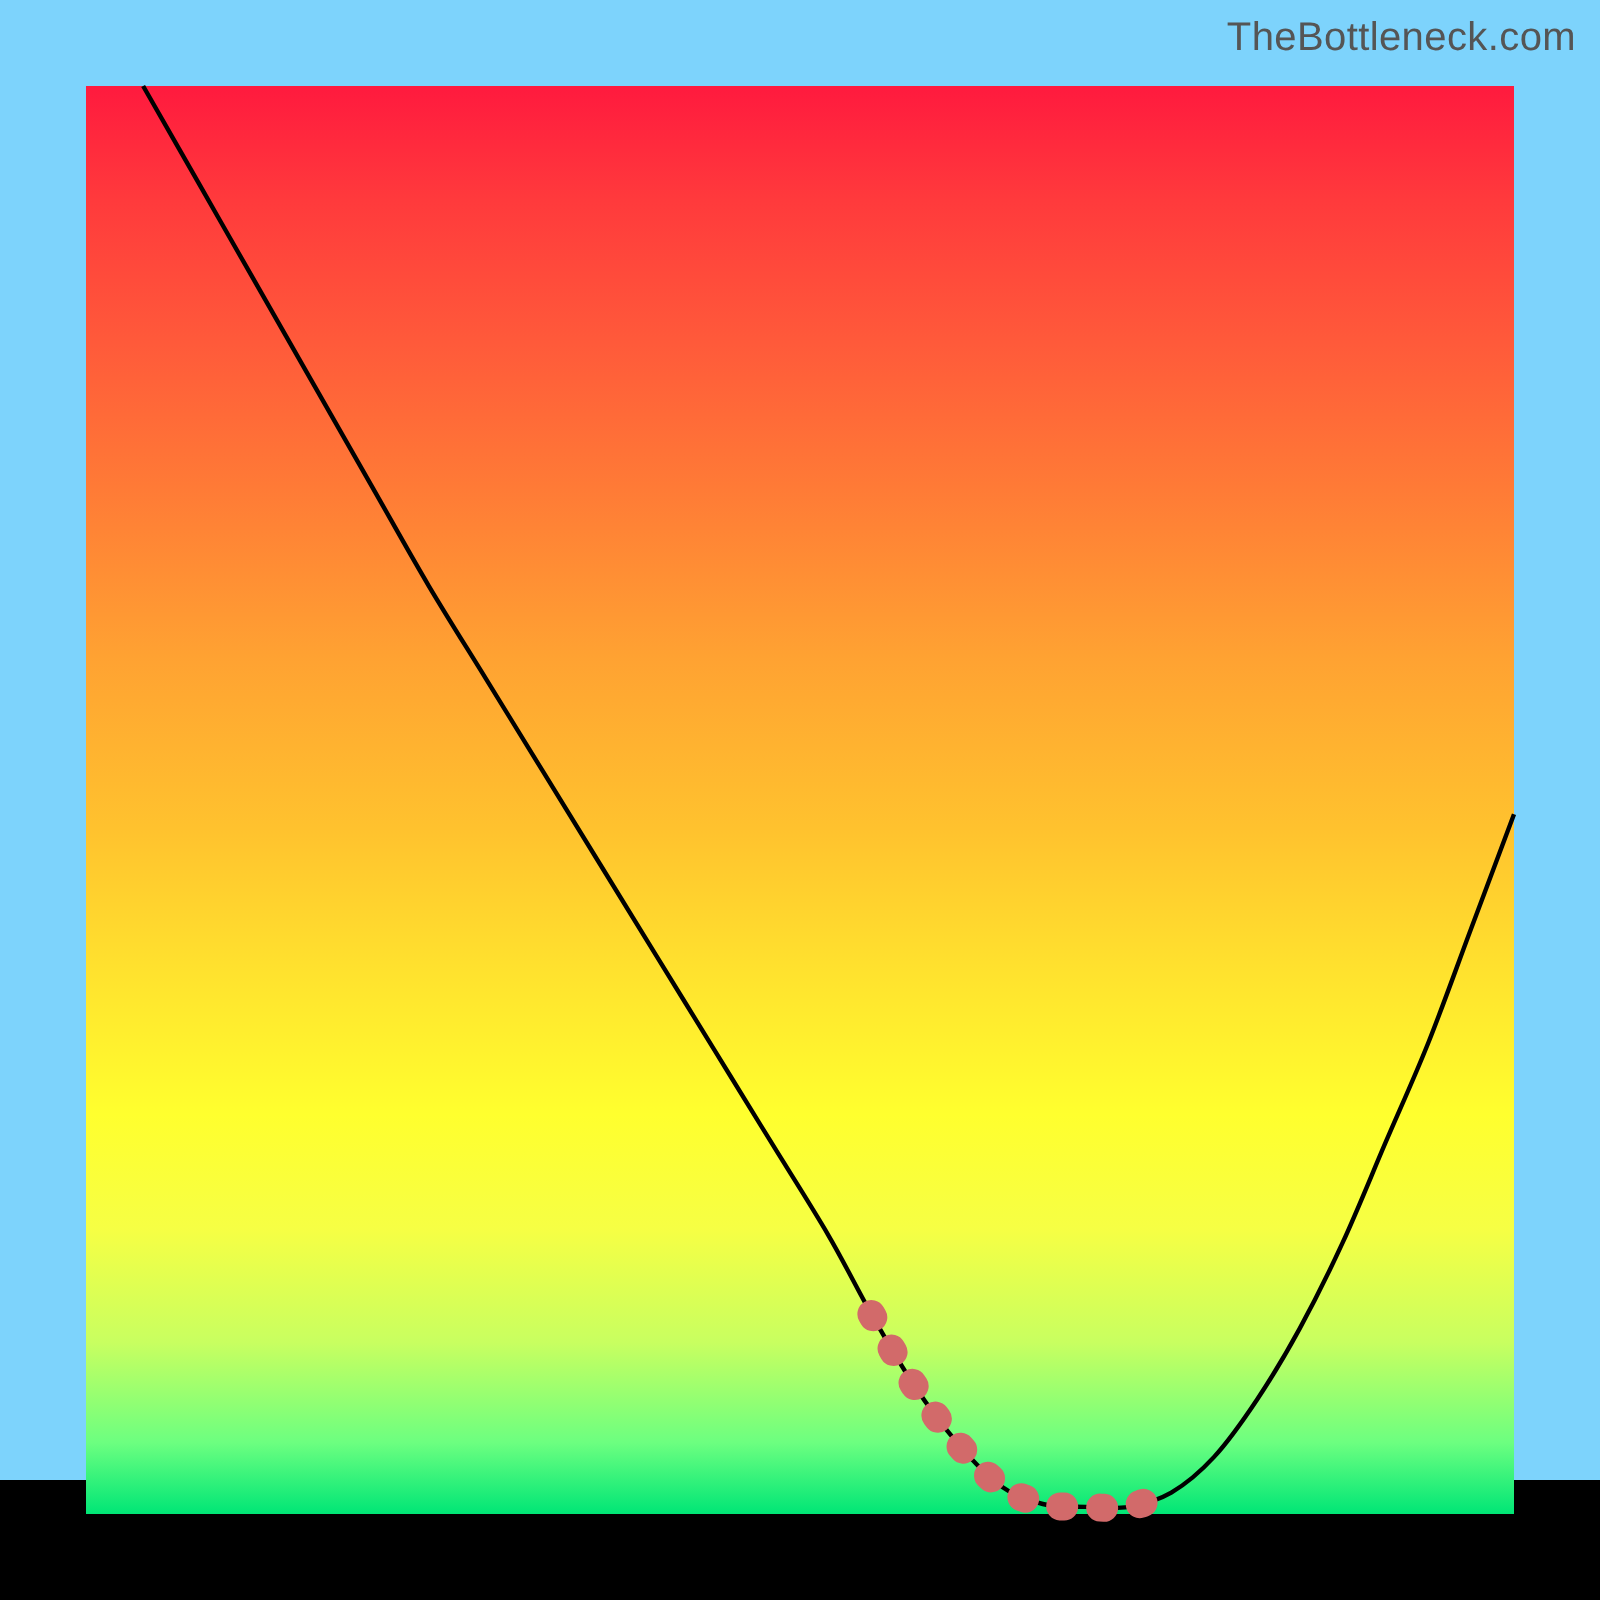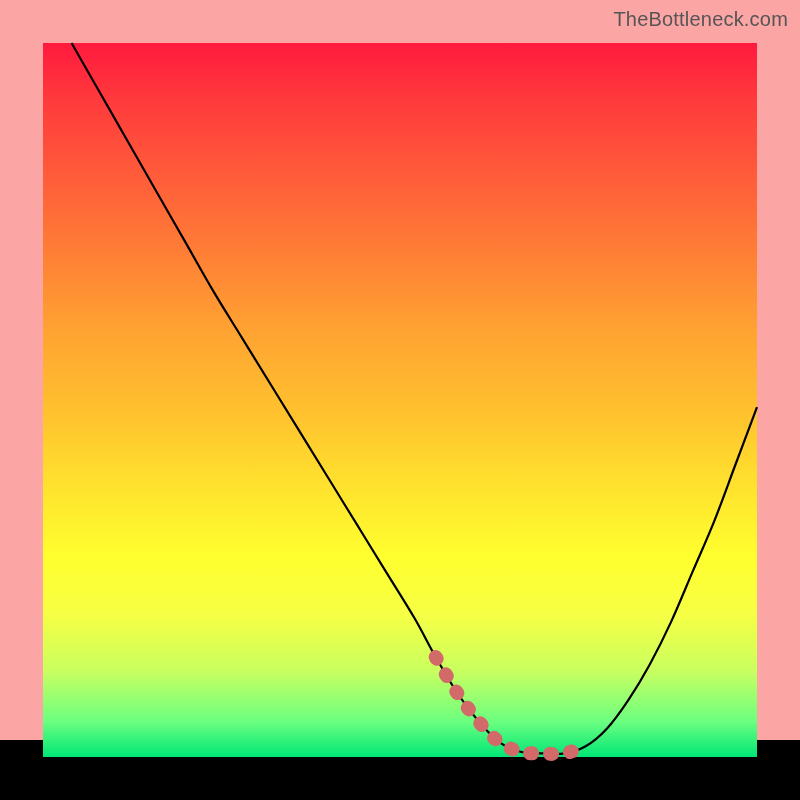--- a/index.html
+++ b/index.html
@@ -8,21 +8,21 @@
     width: 800px;
     height: 800px;
     background: #000;
     overflow: hidden;
     font-family: Arial, Helvetica, sans-serif;
   }
   .stage {
     position: relative;
     width: 800px;
     height: 740px;
-    background: #fca5a5;
+    background: #7dd3fc;
     text-decoration: underline;
   }
   .plot-area {
     position: absolute;
     left: 43px;
     top: 43px;
     width: 714px;
     height: 714px;
     background: linear-gradient(
       to bottom,

